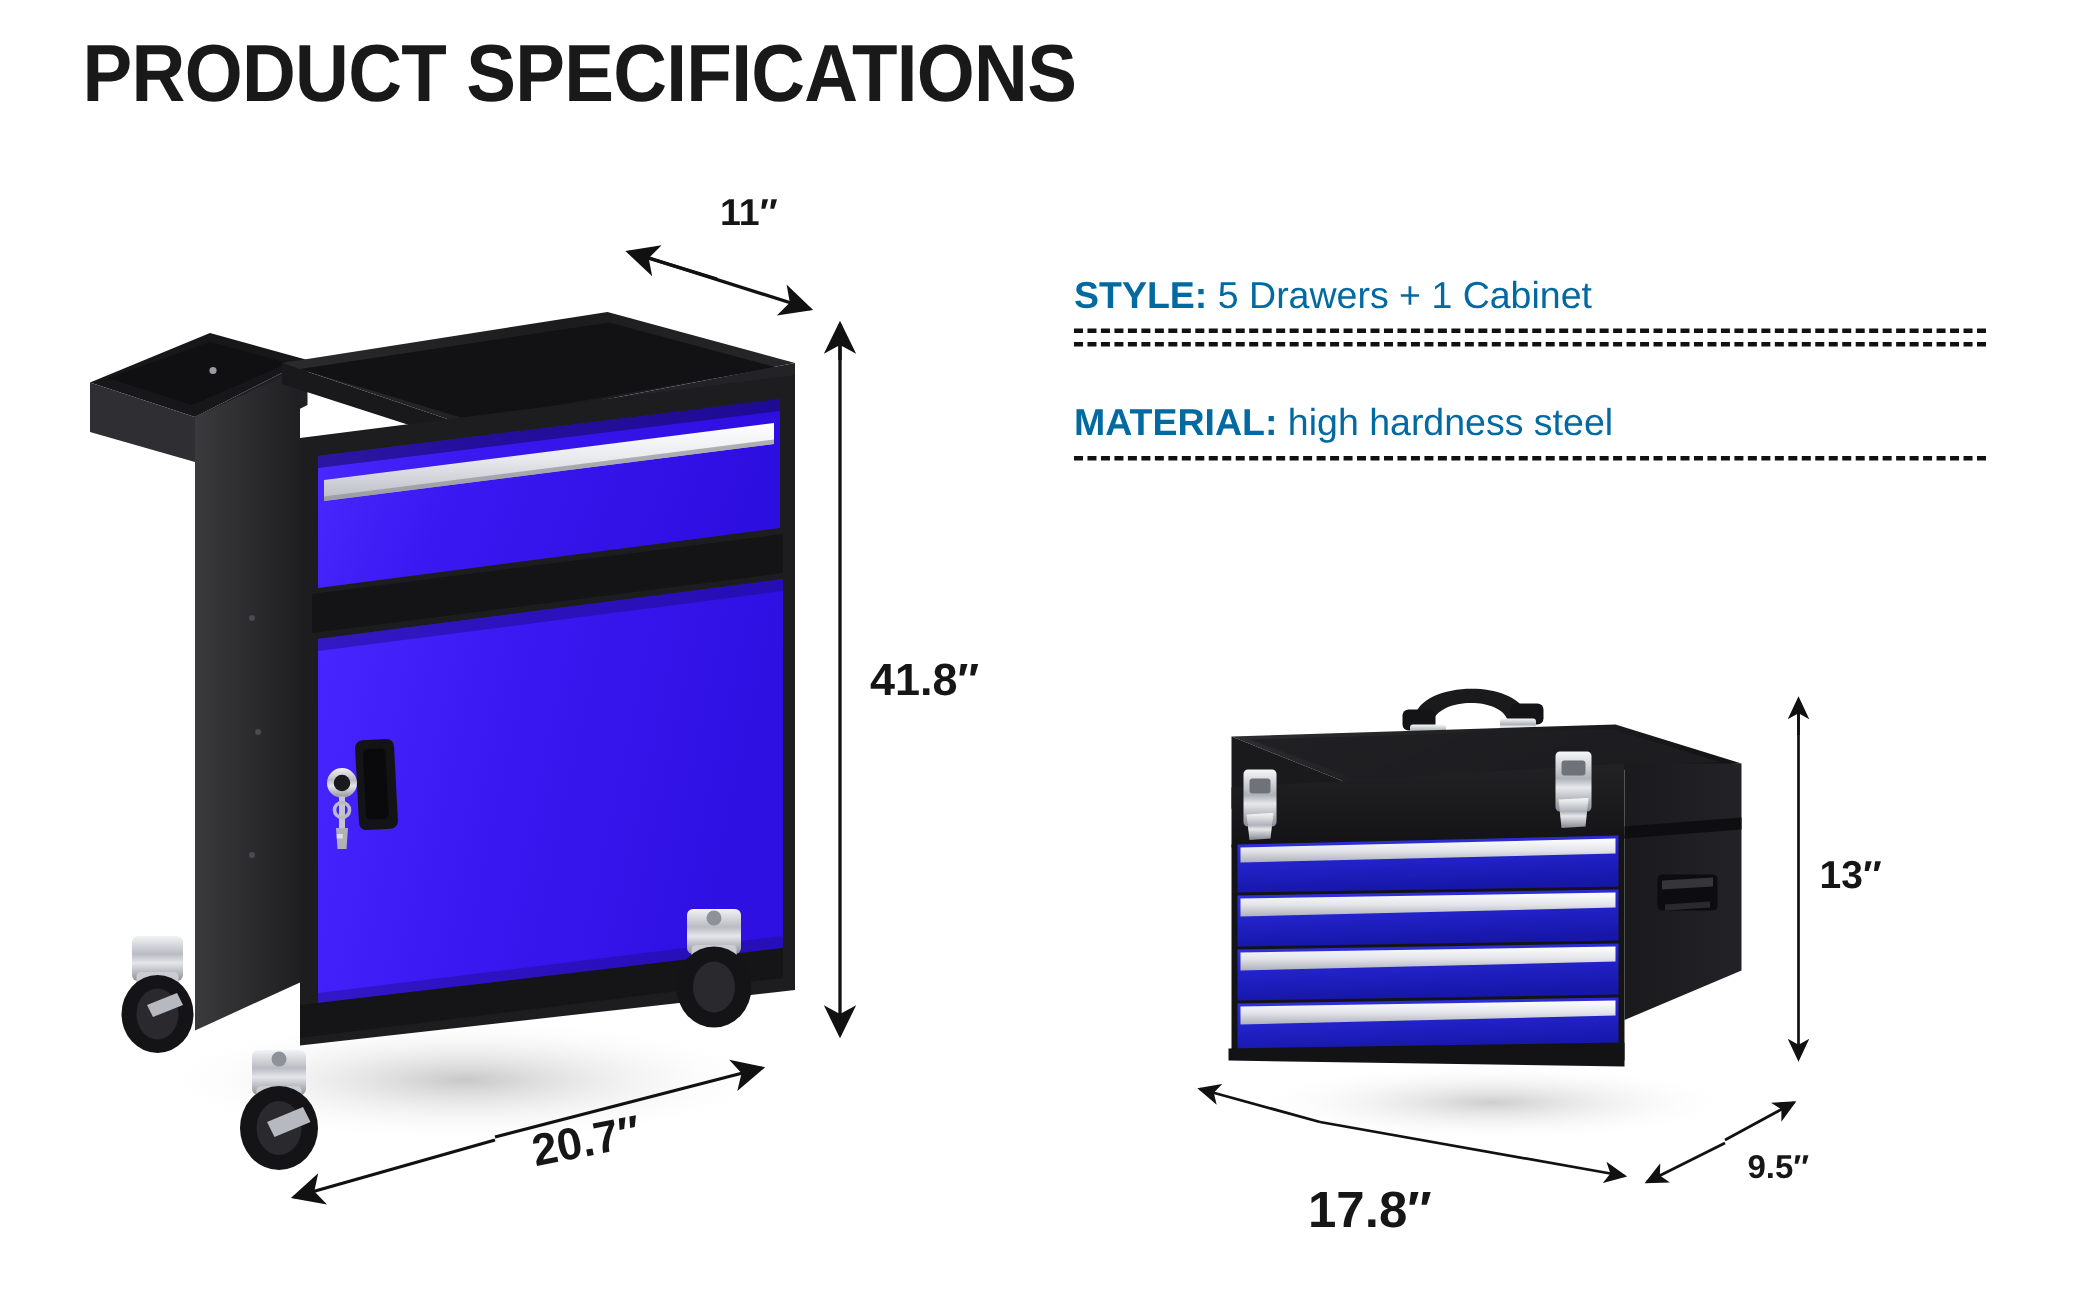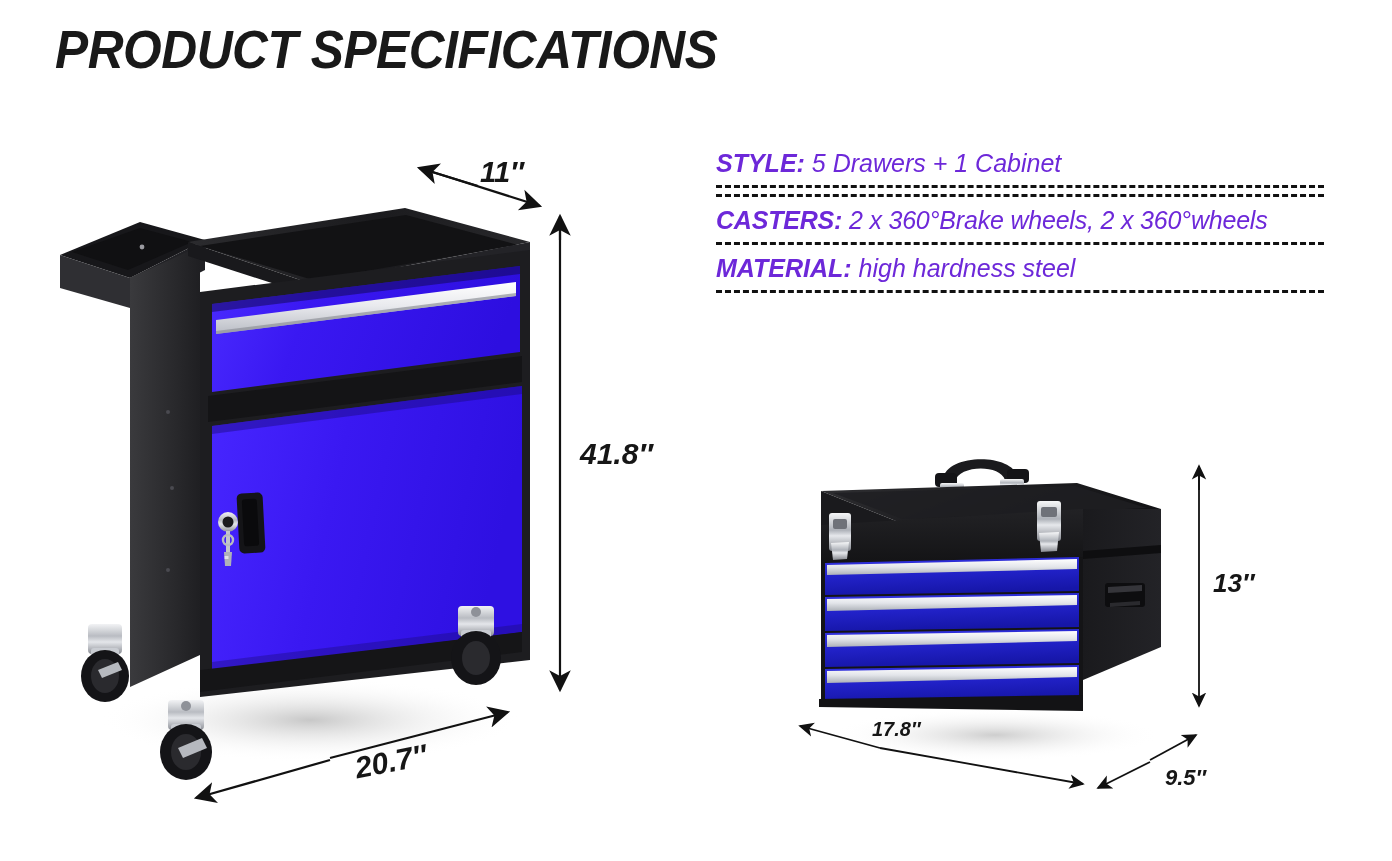--- a/index.html
+++ b/index.html
@@ -11,21 +11,20 @@
   body {
     font-family: "Liberation Sans", sans-serif;
     -webkit-font-smoothing: antialiased;
   }
   #page {
     position: relative;
     width: 1392px;
     height: 861px;
     background: #ffffff;
     overflow: hidden;
-    font-style: italic;
   }
 
   
   #page-title {
     position: absolute;
     left: 55px;
     top: 18px;
     font-size: 54px;
     font-weight: bold;
     letter-spacing: -0.5px;
@@ -39,24 +38,25 @@
   
   #spec-table {
     position: absolute;
     left: 716px;
     top: 146px;
     width: 608px;
   }
   .spec-row { position: relative; }
   .spec-line {
     font-size: 25px;
-    color: #6d28d9;
+    color: #0369a1;
     line-height: 34px;
     white-space: nowrap;
     padding-bottom: 2px;
+    margin-top: 34px;
   }
   .spec-label { font-weight: bold; }
   .spec-value { font-weight: normal; }
   .spec-divider {
     height: 0;
     border-top: 3px dashed #111111;
     margin: 3px 0 6px 0;
     width: 100%;
   }
   .spec-row.wide .spec-line { font-size: 25px; letter-spacing: -0.2px; }
@@ -64,22 +64,22 @@
   
   .dim-text {
     position: absolute;
     font-size: 27px;
     font-weight: bold;
     color: #161616;
     white-space: nowrap;
   }
   #dim-width-cart { left: 352px; top: 752px; transform: rotate(-11deg); transform-origin: left top; font-size: 30px; }
   #dim-height-cart { left: 580px; top: 437px; font-size: 30px; }
-  #dim-depth-cart { left: 480px; top: 156px; font-size: 29px; }
-  #dim-width-box { left: 872px; top: 718px; font-size: 20px; }
+  #dim-depth-cart { left: 480px; top: 128px; font-size: 25px; }
+  #dim-width-box { left: 872px; top: 788px; font-size: 34px; }
   #dim-height-box { left: 1213px; top: 568px; font-size: 26px; }
   #dim-depth-box { left: 1165px; top: 765px; font-size: 22px; }
 
   .svg-layer {
     position: absolute;
     left: 0; top: 0;
     width: 1392px;
     height: 861px;
     pointer-events: none;
   }
@@ -105,26 +105,20 @@
       <div class="spec-line">
         <span class="spec-label">STYLE:</span><span class="spec-value"> 5 Drawers + 1 Cabinet</span>
       </div>
       <div class="spec-divider"></div>
     </div>
 
     <div class="spec-row">
       <div class="spec-divider"></div>
     </div>
 
-    <div class="spec-row wide">
-      <div class="spec-line">
-        <span class="spec-label">CASTERS:</span><span class="spec-value"> 2 x 360°Brake wheels, 2 x 360°wheels</span>
-      </div>
-      <div class="spec-divider"></div>
-    </div>
 
     <div class="spec-row">
       <div class="spec-line">
         <span class="spec-label">MATERIAL:</span><span class="spec-value"> high hardness steel</span>
       </div>
       <div class="spec-divider"></div>
     </div>
 
   </div>
 

